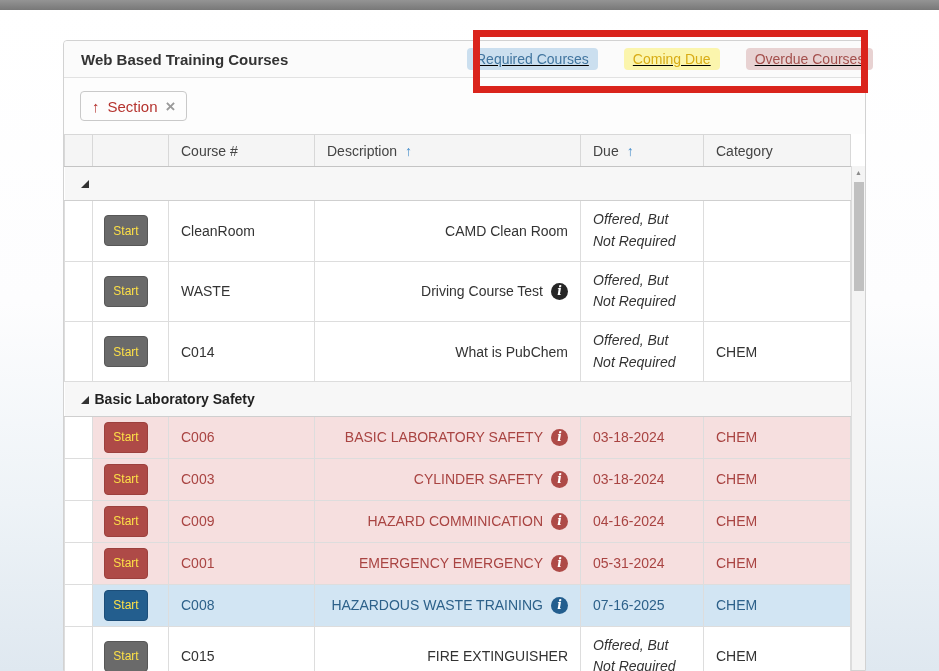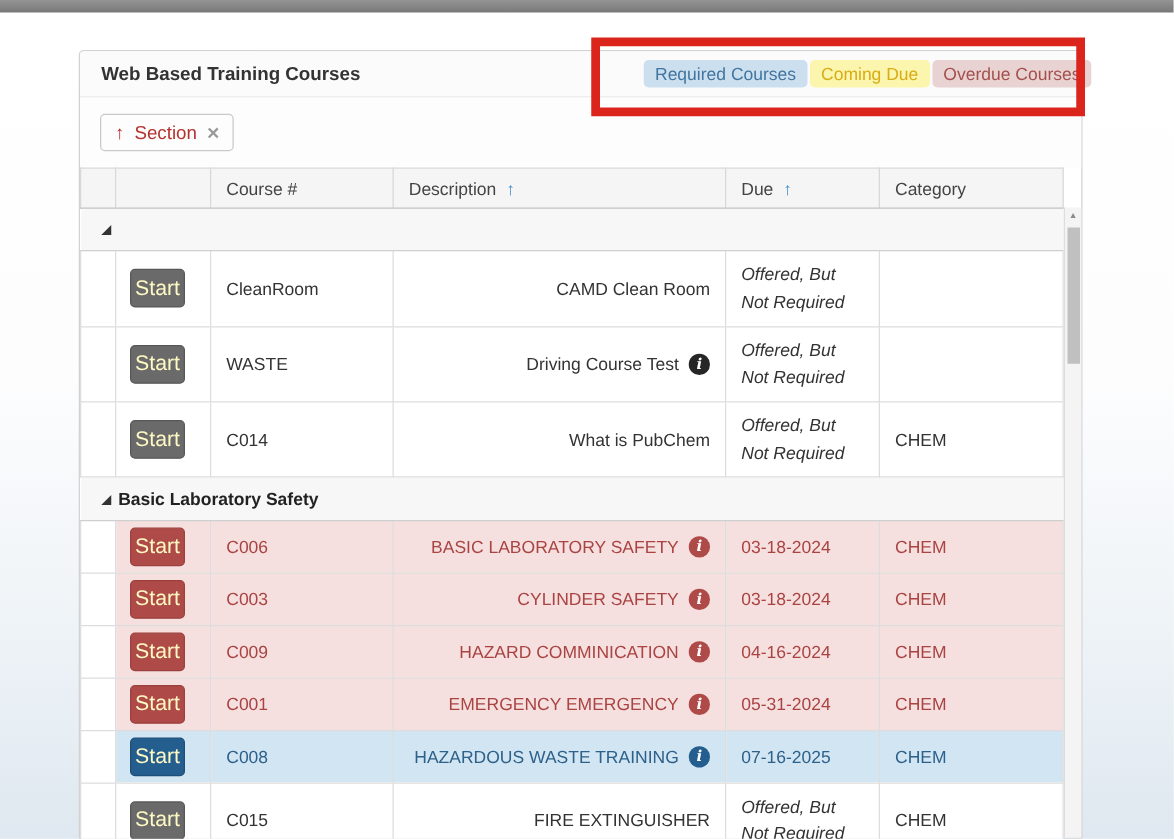--- a/index.html
+++ b/index.html
@@ -13,21 +13,21 @@
     background:linear-gradient(180deg,#949494,#787878); }
 
   .panel{ position:absolute; left:63px; top:40px; width:803px; height:631px;
     background:#fff; border:1px solid #d2d2d2; border-radius:4px 4px 0 0; }
 
   .panel-heading{ position:relative; height:37px; background:#fbfbfb;
     border-bottom:1px solid #e2e2e2; border-radius:4px 4px 0 0;
     display:flex; align-items:center; padding-left:17px; }
   .panel-title{ font-size:15px; font-weight:bold; color:#333; }
 
-  .legend{ position:absolute; left:451px; top:7px; display:flex; gap:2px; }
+  .legend{ position:absolute; left:403px; top:7px; display:flex; gap:26px;text-decoration:underline; }
   .badge{ font-size:14px; padding:3px 9px; border-radius:4px; white-space:nowrap; }
   .badge-required{ background:var(--required-badge-bg); color:var(--required-badge-text); }
   .badge-coming-due{ background:var(--coming-badge-bg); color:var(--coming-badge-text); }
   .badge-overdue{ background:var(--overdue-badge-bg); color:var(--overdue-badge-text); }
 
   .annotation-box{ position:absolute; left:473px; top:30px; width:395px; height:63px;
     border:7px solid var(--annotation-red); z-index:60; pointer-events:none; }
 
   .chip-row{ height:56px; background:#fdfdfd; padding:13px 0 0 16px; }
   .chip{ display:inline-flex; align-items:center; gap:8px; height:30px;
@@ -48,21 +48,21 @@
   tr.group-row td{ background:#f7f7f7; border-left:none; border-right:none;
     border-top:1px solid #cfcfcf; border-bottom:1px solid #cfcfcf;
     padding:8px 0 8px 16px; }
   .tri{ display:inline-block; width:0; height:0;
     border-bottom:8px solid #333; border-left:8px solid transparent;
     margin-right:6px; vertical-align:middle; }
   .group-label{ font-size:14px; font-weight:bold; color:#222; vertical-align:middle; }
 
   .cell-expander{ padding:0 !important; background:#fff !important; }
   .start-btn{ display:block; width:44px; height:31px; border-radius:4px;
-    color:#fef9c3; font-size:17px; font-family:"Liberation Sans",sans-serif;
+    color:#fde047; font-size:12px; font-family:"Liberation Sans",sans-serif;
     background:var(--normal-btn); border:1px solid var(--normal-btn-border); cursor:pointer; }
   .cell-start{ padding-left:11px !important; }
 
   .cell-desc{ }
   .desc-wrap{ display:flex; align-items:center; justify-content:flex-end; }
   .info-icon{ flex:0 0 auto; width:17px; height:17px; border-radius:50%;
     background:var(--info-normal); color:#fff; font-family:"DejaVu Serif",serif;
     font-weight:bold; font-style:italic; font-size:12px; line-height:17px;
     text-align:center; cursor:pointer; margin-left:8px; }
 

